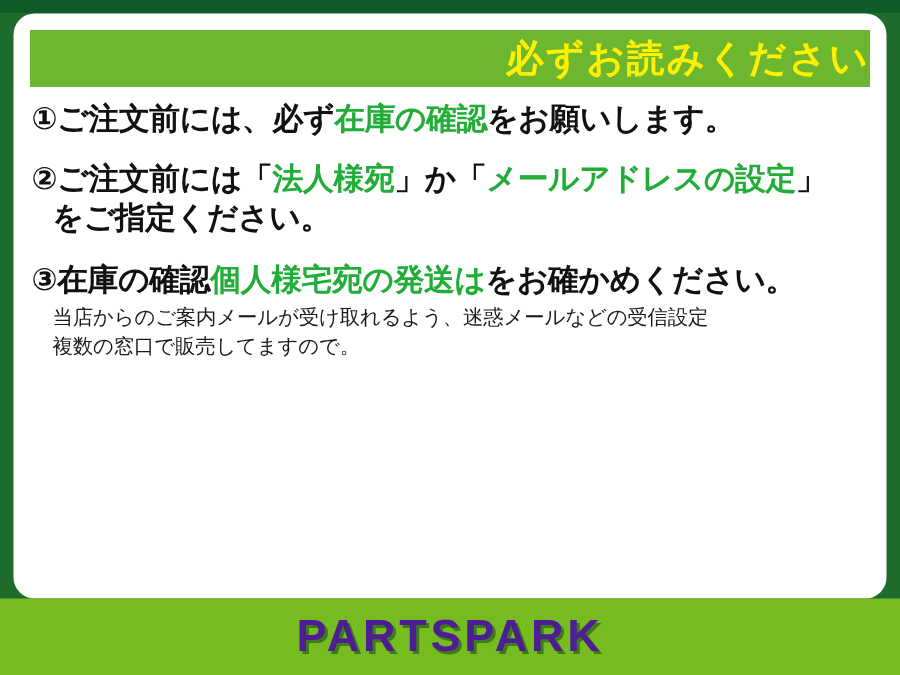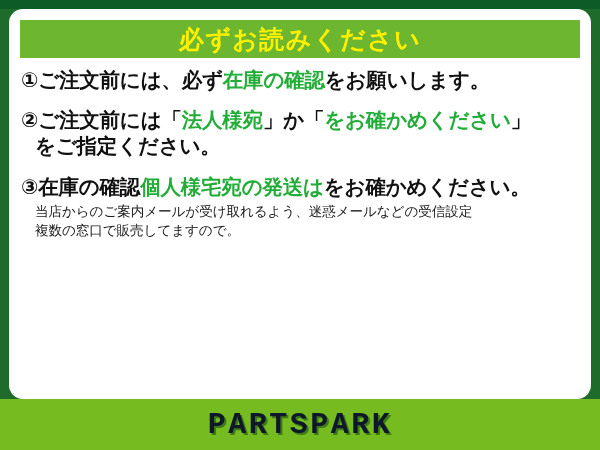--- a/index.html
+++ b/index.html
@@ -39,21 +39,21 @@
   
   .banner {
     position: absolute;
     left: 11px;
     top: 11px;
     width: 560px;
     height: 38px;
     background: #6cb72f;
     display: flex;
     align-items: center;
-    justify-content: center;
+    justify-content: flex-end;
   }
   .banner-text {
     color: #fff000;
     font-size: 25px;
     font-weight: bold;
     letter-spacing: 1.5px;
     line-height: 1;
     white-space: nowrap;
   }
 
@@ -103,48 +103,47 @@
     left: 0;
     bottom: 0;
     width: 600px;
     height: 51px;
     background: #76bc21;
     display: flex;
     align-items: center;
     justify-content: center;
   }
   .footer-text {
-    color: #0f172a;
+    color: #4c1d95;
     font-size: 30px;
     font-weight: bold;
     letter-spacing: 2.5px;
     text-shadow: 2px 2px 0 #3f7a18;
     line-height: 1;
-    font-family: Liberation Mono, monospace;
   }
 </style>
 </head>
 <body>
 
 <div class="frame">
 
   <div class="panel">
 
     <div class="banner">
       <div class="banner-text">必ずお読みください</div>
     </div>
 
     <div class="content">
 
       <div class="item" id="item-1">
         <p class="item-heading"><span>①</span><span>ご注文前には、必ず</span><span class="hl">在庫の確認</span><span>をお願いします。</span></p>
       </div>
 
       <div class="item" id="item-2">
-        <p class="item-heading"><span>②</span><span>ご注文前には「</span><span class="hl">法人様宛</span><span>」か「</span><span class="hl">をお確かめください</span><span>」</span></p>
+        <p class="item-heading"><span>②</span><span>ご注文前には「</span><span class="hl">法人様宛</span><span>」か「</span><span class="hl">メールアドレスの設定</span><span>」</span></p>
         <p class="item-heading" style="margin-left:14px;">をご指定ください。</p>
       </div>
 
       <div class="item" id="item-3">
         <p class="item-heading"><span>③</span><span>在庫の確認</span><span class="hl">個人様宅宛の発送は</span><span>をお確かめください。</span></p>
         <div class="item-body">
           <div>当店からのご案内メールが受け取れるよう、迷惑メールなどの受信設定</div>
           <div>複数の窓口で販売してますので。</div>
         </div>
       </div>

